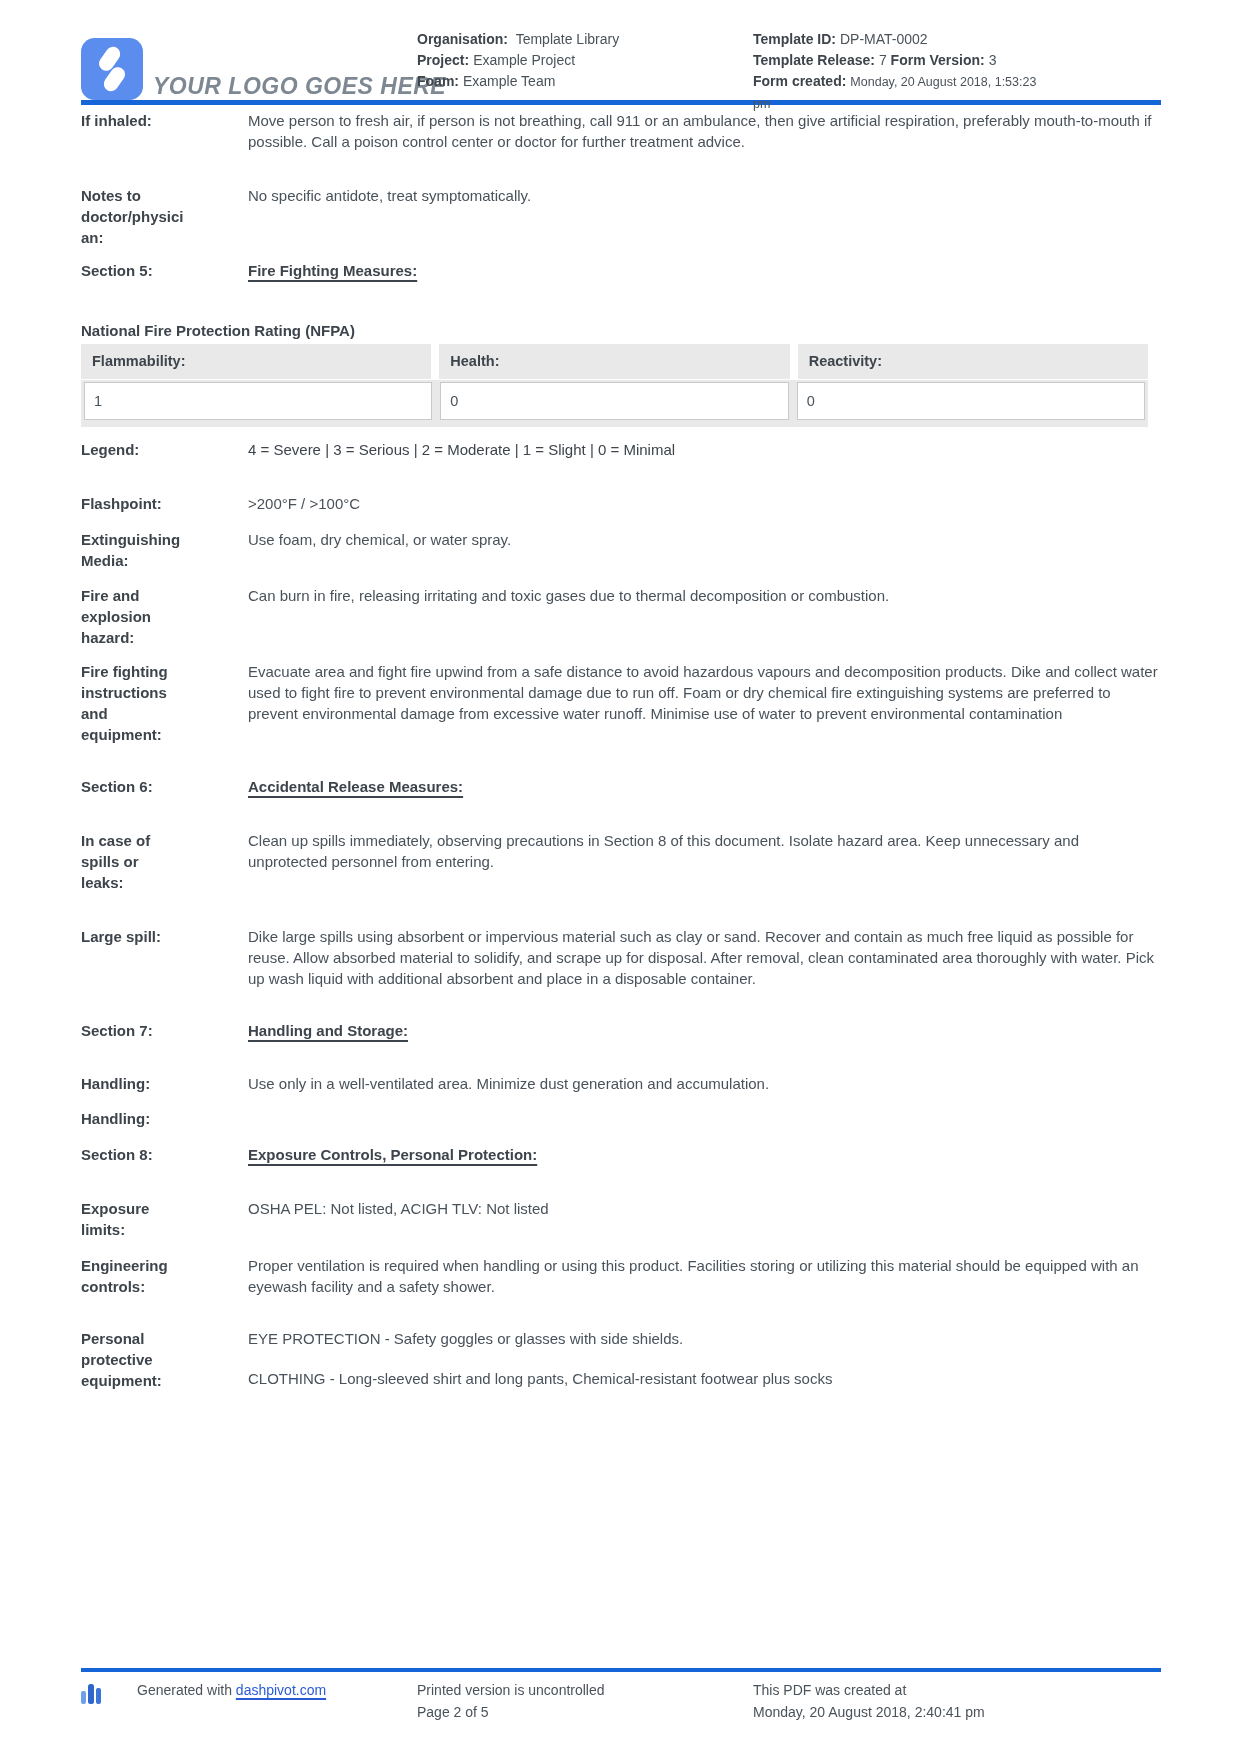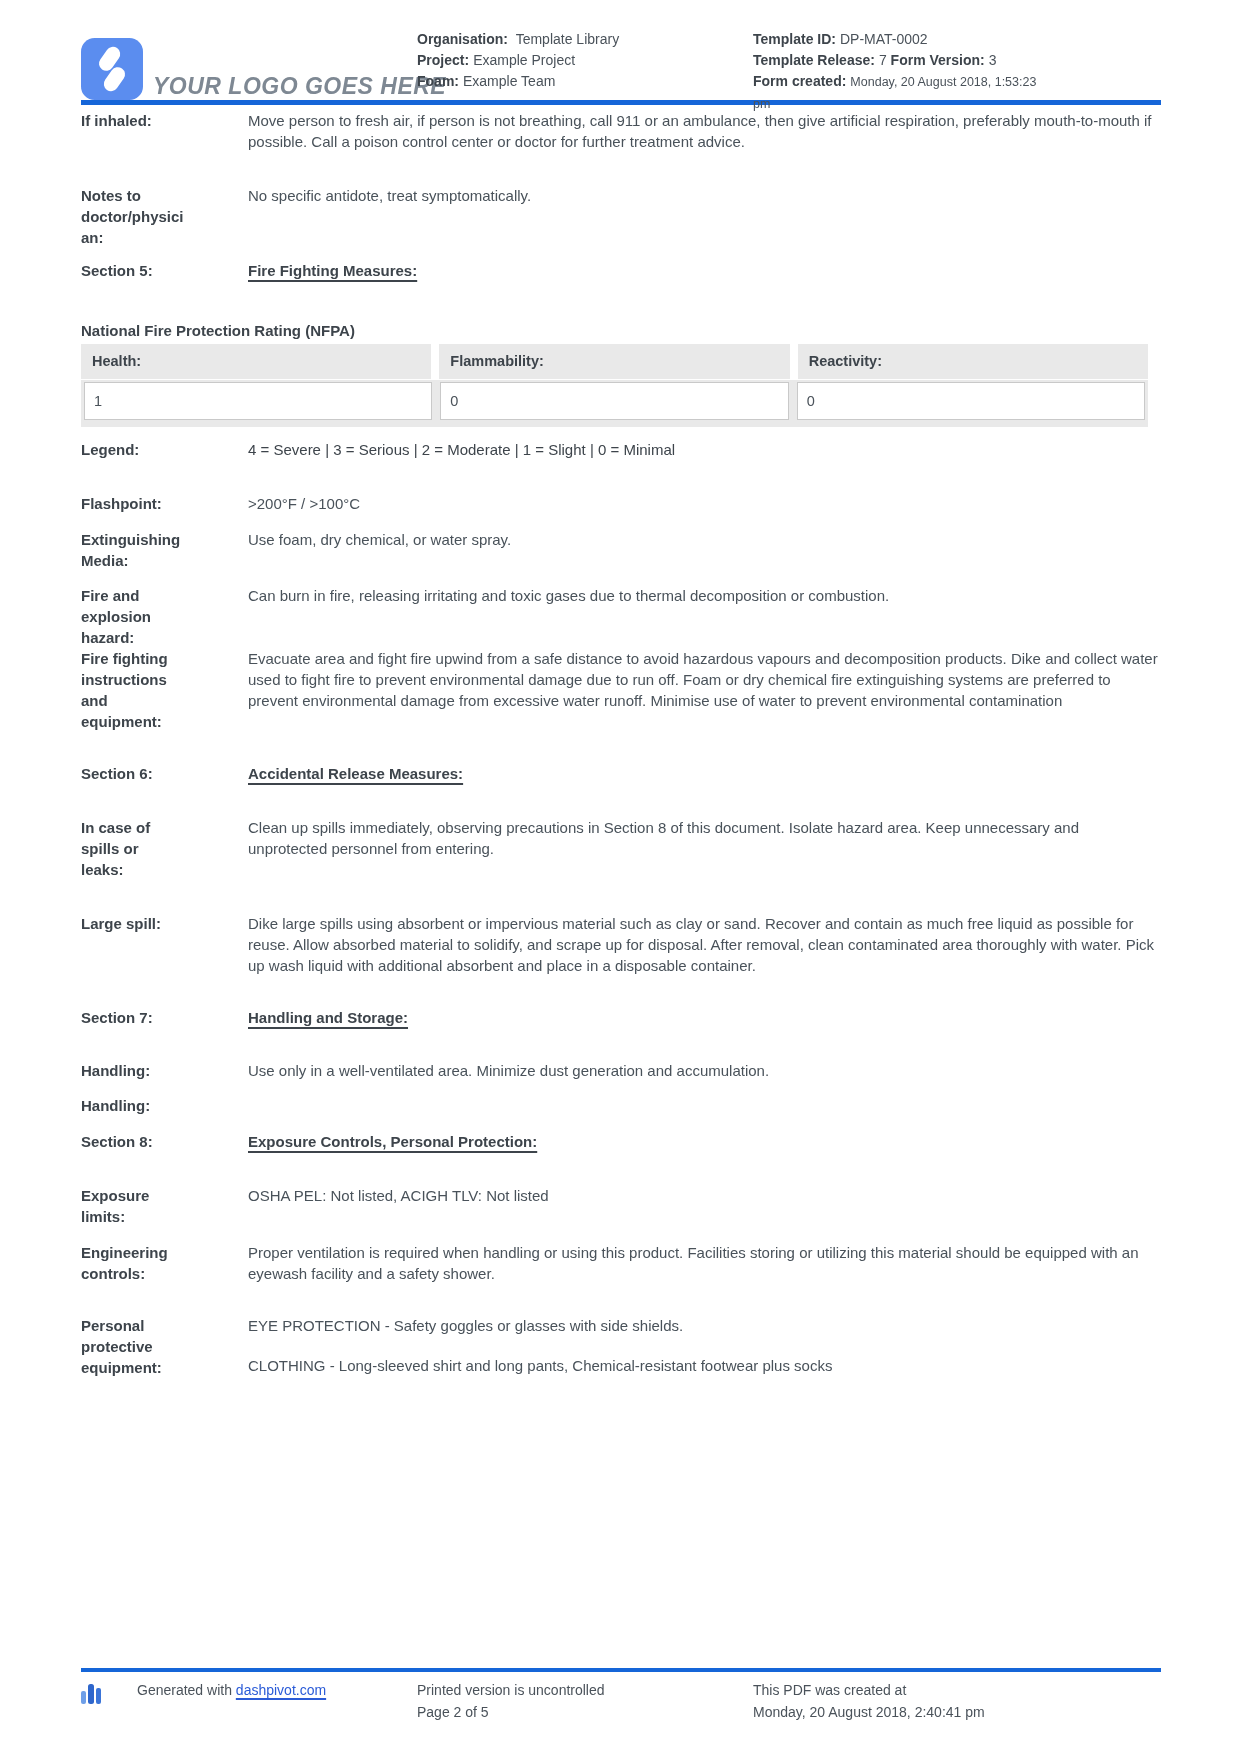--- a/index.html
+++ b/index.html
@@ -103,22 +103,22 @@
 
     <div class="row" style="margin-top:12px">
       <div class="lbl">Section 5:</div>
       <div class="val"><span class="section-title">Fire Fighting Measures:</span></div>
     </div>
 
     <div class="heading" style="margin-top:39px">National Fire Protection Rating (NFPA)</div>
 
     <div class="nfpa">
       <div class="nfpa-head">
+        <div class="cell">Flammability:</div>
         <div class="cell">Health:</div>
-        <div class="cell">Flammability:</div>
         <div class="cell">Reactivity:</div>
       </div>
       <div class="nfpa-body">
         <div class="nfpa-vals">
           <div class="cell">1</div>
           <div class="cell">0</div>
           <div class="cell">0</div>
         </div>
       </div>
     </div>
@@ -136,21 +136,21 @@
     <div class="row" style="margin-top:15px">
       <div class="lbl">Extinguishing Media:</div>
       <div class="val">Use foam, dry chemical, or water spray.</div>
     </div>
 
     <div class="row" style="margin-top:14px">
       <div class="lbl">Fire and explosion hazard:</div>
       <div class="val">Can burn in fire, releasing irritating and toxic gases due to thermal decomposition or combustion.</div>
     </div>
 
-    <div class="row" style="">
+    <div class="row" style="margin-top:13px">
       <div class="lbl">Fire fighting instructions and equipment:</div>
       <div class="val">Evacuate area and fight fire upwind from a safe distance to avoid hazardous vapours and decomposition products. Dike and collect water used to fight fire to prevent environmental damage due to run off. Foam or dry chemical fire extinguishing systems are preferred to prevent environmental damage from excessive water runoff. Minimise use of water to prevent environmental contamination</div>
     </div>
 
     <div class="row" style="margin-top:31px">
       <div class="lbl">Section 6:</div>
       <div class="val"><span class="section-title">Accidental Release Measures:</span></div>
     </div>
 
     <div class="row" style="margin-top:33px">

